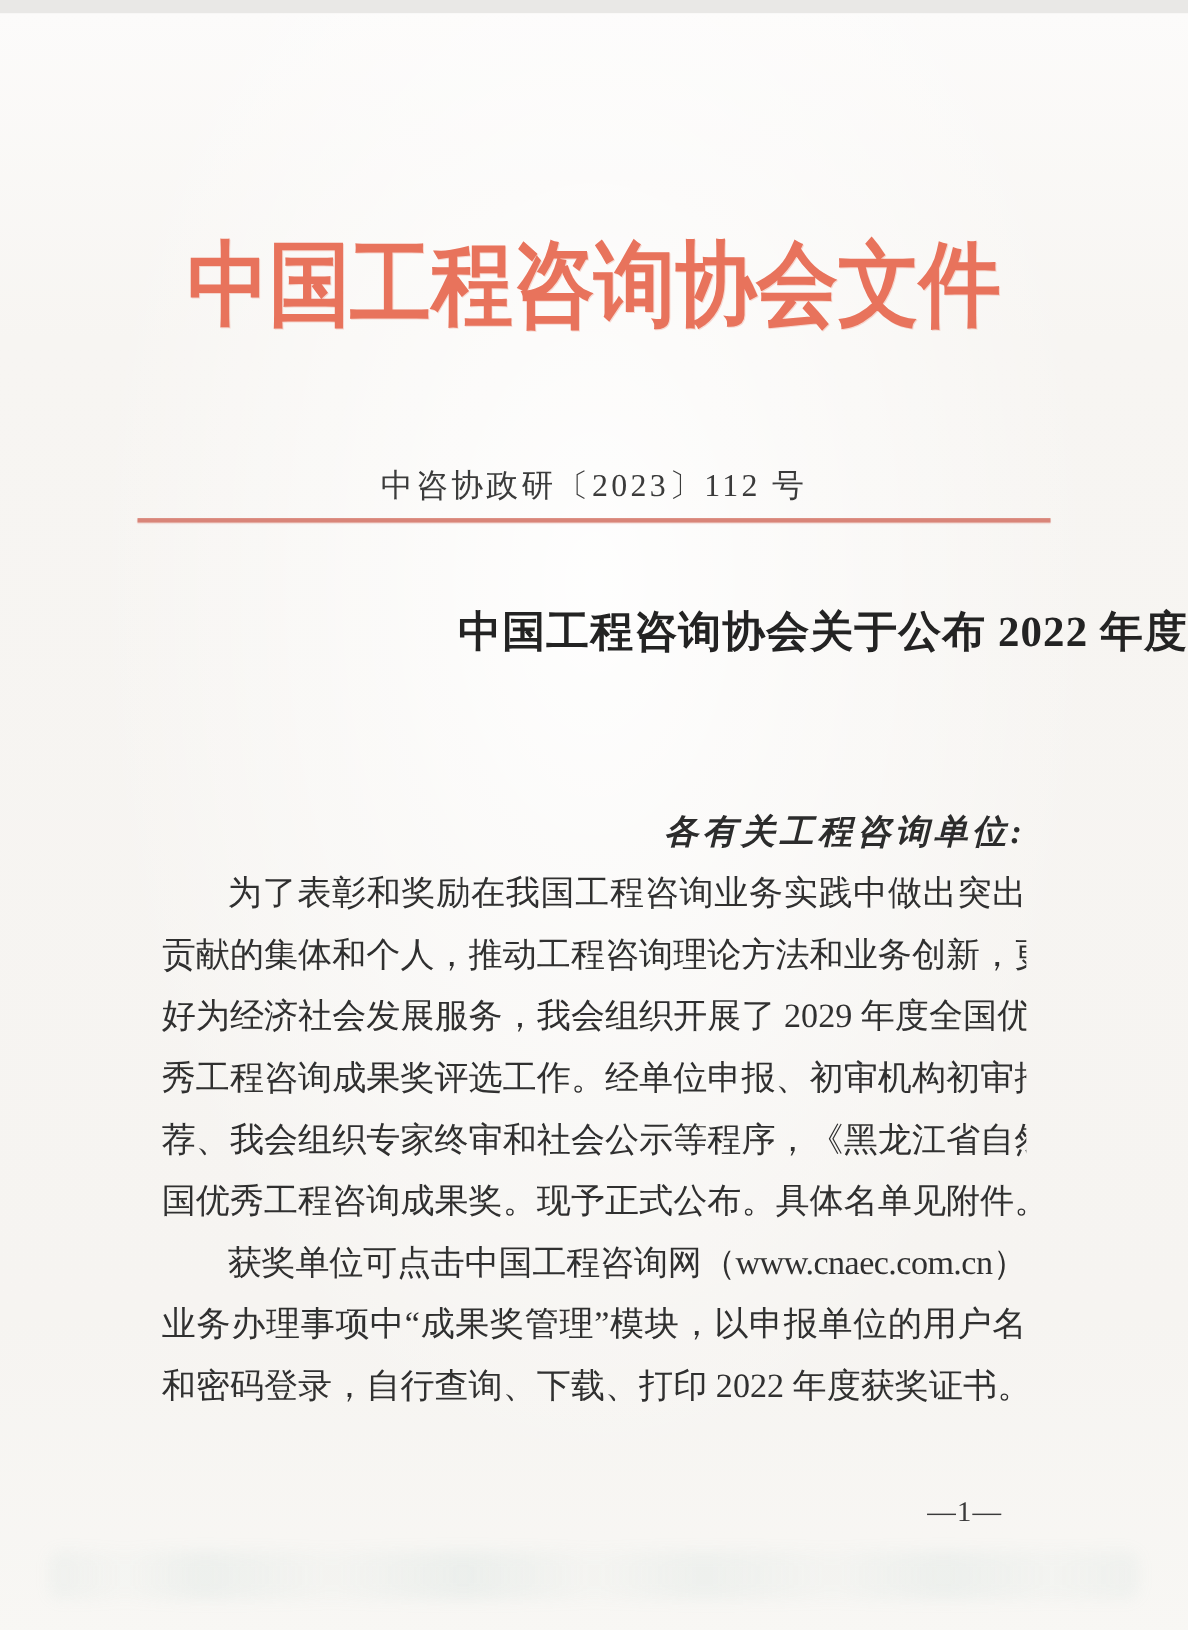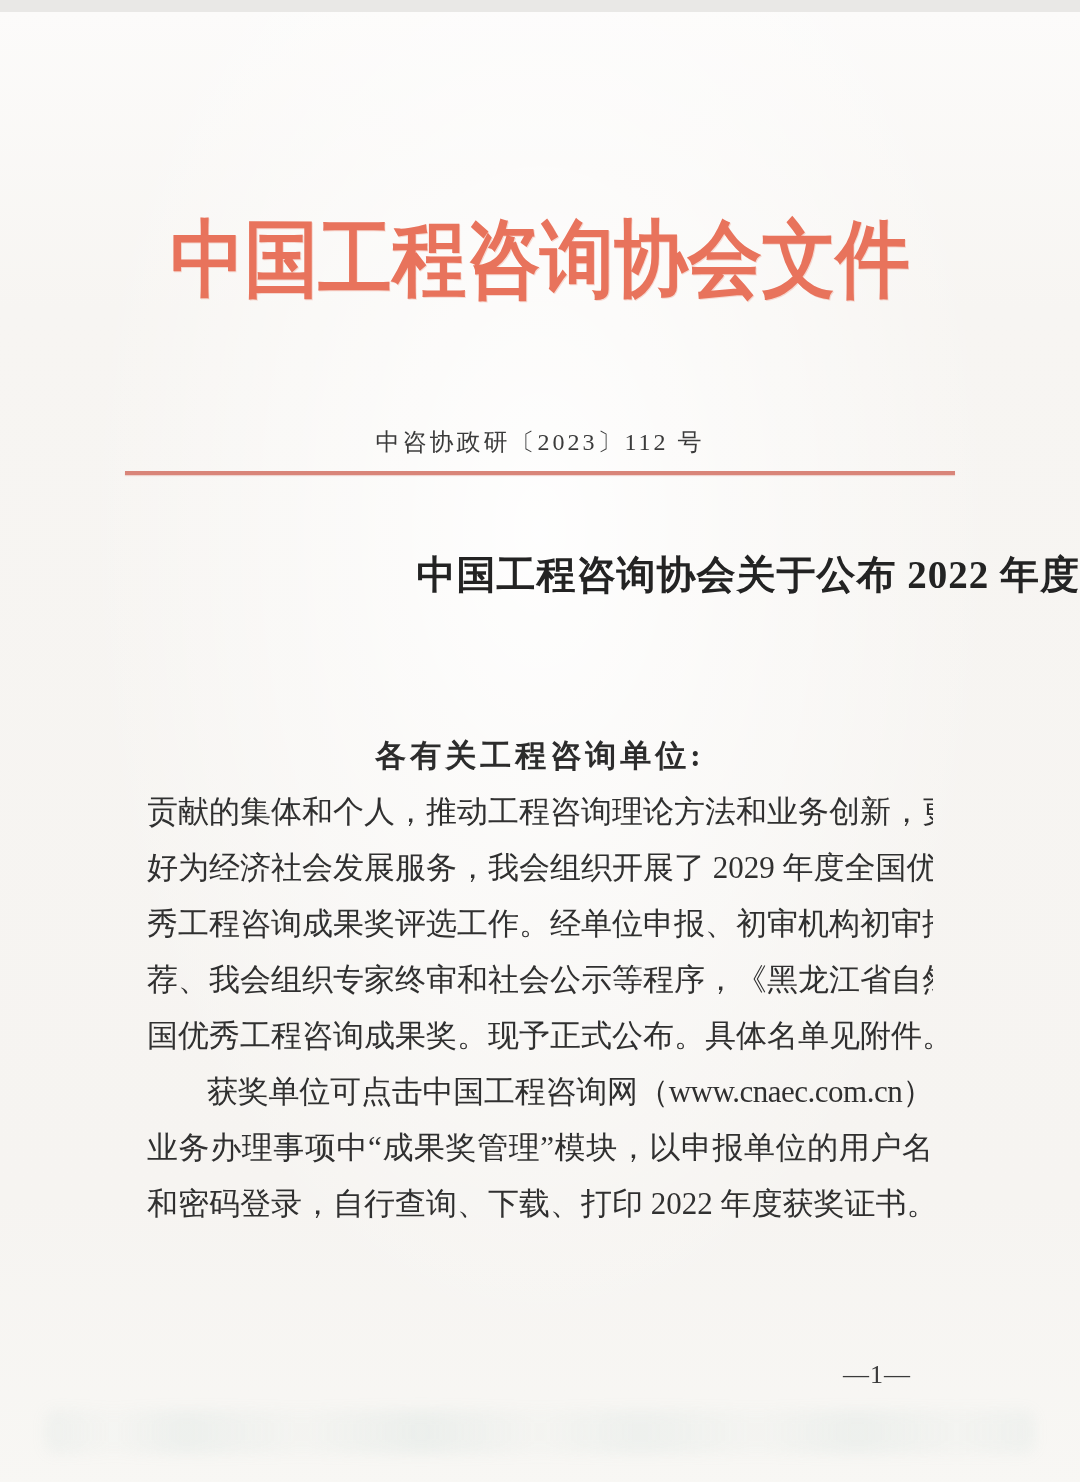--- a/index.html
+++ b/index.html
@@ -35,21 +35,21 @@
     text-shadow: 1px 1px 0 rgba(232,115,92,0.25);
   }
 
   
   .doc-number {
     position: absolute;
     top: 412px;
     left: 0;
     right: 0;
     text-align: center;
-    font-size: 24px;
+    font-size: 29px;
     line-height: 36px;
     letter-spacing: 3px;
     color: #3b3b3b;
     white-space: nowrap;
   }
 
   
   .red-line {
     position: absolute;
     top: 459px;
@@ -94,23 +94,24 @@
     white-space: nowrap;
     letter-spacing: 0;
   }
   .line.indent { padding-left: 60px; }
   .line.latin-tight { letter-spacing: -0.5px; }
   .salutation {
     height: 56px;
     line-height: 56px;
     font-weight: 700;
     letter-spacing: 4px;
-    text-align: center;
+    text-align: right;
     color: #2c2c2c;
     white-space: nowrap;
+    font-style: italic;
   }
 
   
   .page-number {
     position: absolute;
     top: 1347px;
     left: 843px;
     font-size: 26px;
     line-height: 32px;
     letter-spacing: 1px;
@@ -147,20 +148,21 @@
   <div class="doc-number">中咨协政研〔2023〕112 号</div>
 
   <div class="red-line"></div>
 
   <div class="doc-title">
     <div>中国工程咨询协会关于公布 2022 年度</div>
   </div>
 
   <div class="body-block">
     <div class="salutation">各有关工程咨询单位:</div>
+    <div class="line indent">为了表彰和奖励在我国工程咨询业务实践中做出突出</div>
     <div class="line">贡献的集体和个人，推动工程咨询理论方法和业务创新，更</div>
     <div class="line">好为经济社会发展服务，我会组织开展了 2029 年度全国优</div>
     <div class="line">秀工程咨询成果奖评选工作。经单位申报、初审机构初审推</div>
     <div class="line">荐、我会组织专家终审和社会公示等程序，《黑龙江省自然资</div>
     <div class="line">国优秀工程咨询成果奖。现予正式公布。具体名单见附件。</div>
     <div class="line indent latin-tight">获奖单位可点击中国工程咨询网（www.cnaec.com.cn）</div>
     <div class="line">业务办理事项中“成果奖管理”模块，以申报单位的用户名</div>
     <div class="line">和密码登录，自行查询、下载、打印 2022 年度获奖证书。获</div>
   </div>
 

